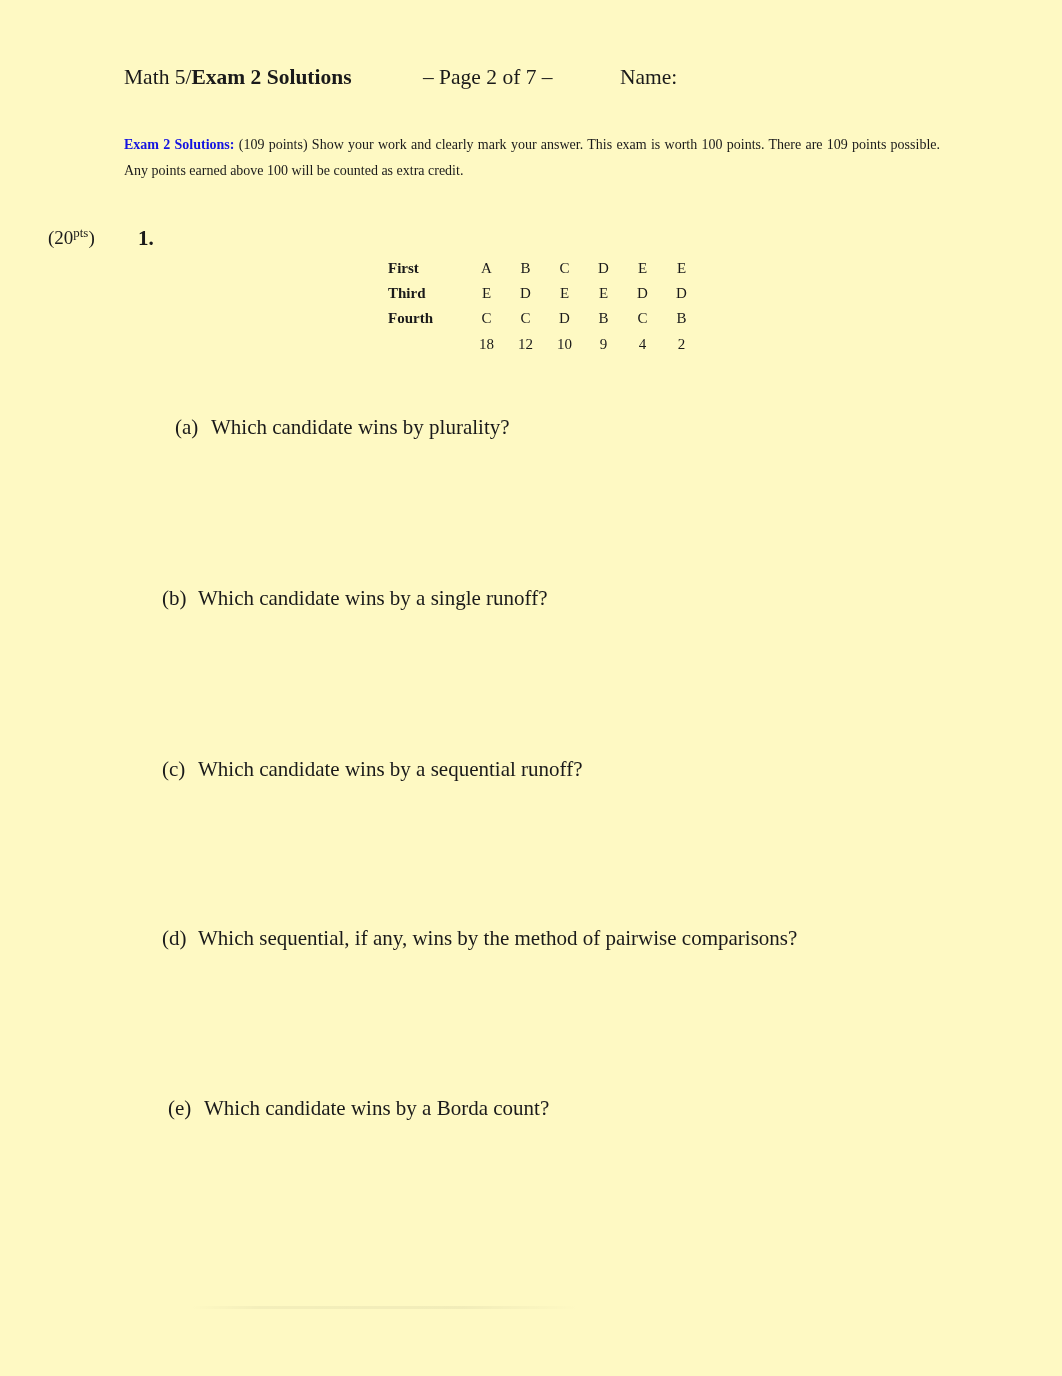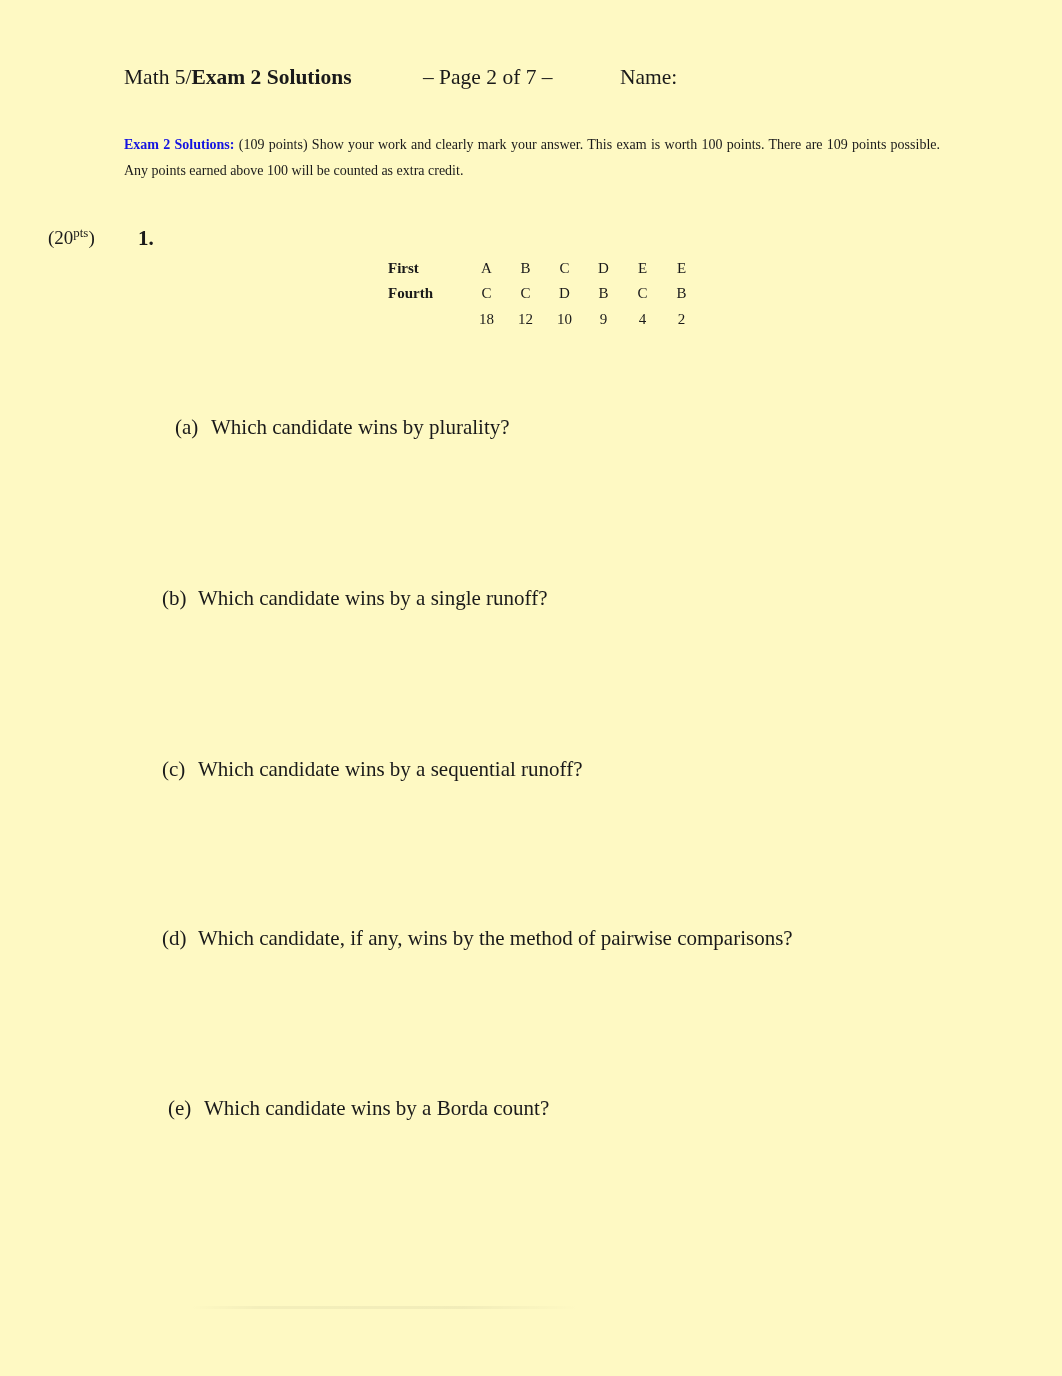--- a/index.html
+++ b/index.html
@@ -182,20 +182,29 @@
       <tr>
         <td class="rowlabel">First</td>
         <td class="cell">A</td>
         <td class="cell">B</td>
         <td class="cell">C</td>
         <td class="cell">D</td>
         <td class="cell">E</td>
         <td class="cell">E</td>
       </tr>
       <tr>
+        <td class="rowlabel">Third</td>
+        <td class="cell">E</td>
+        <td class="cell">D</td>
+        <td class="cell">E</td>
+        <td class="cell">E</td>
+        <td class="cell">D</td>
+        <td class="cell">D</td>
+      </tr>
+      <tr>
         <td class="rowlabel">Fourth</td>
         <td class="cell">C</td>
         <td class="cell">C</td>
         <td class="cell">D</td>
         <td class="cell">B</td>
         <td class="cell">C</td>
         <td class="cell">B</td>
       </tr>
       <tr class="counts">
         <td class="rowlabel"></td>
@@ -215,21 +224,21 @@
 
   <div class="subpart sp-b">
     <span class="sp-tag">(b)</span><span>Which candidate wins by a single runoff?</span>
   </div>
 
   <div class="subpart sp-c">
     <span class="sp-tag">(c)</span><span>Which candidate wins by a sequential runoff?</span>
   </div>
 
   <div class="subpart sp-d">
-    <span class="sp-tag">(d)</span><span>Which candidate, if any, wins by the method of pairwise comparisons?</span>
+    <span class="sp-tag">(d)</span><span>Which sequential, if any, wins by the method of pairwise comparisons?</span>
   </div>
 
   <div class="subpart sp-e">
     <span class="sp-tag">(e)</span><span>Which candidate wins by a Borda count?</span>
   </div>
 
   <div class="scan-edge"></div>
 
 </div>
 

